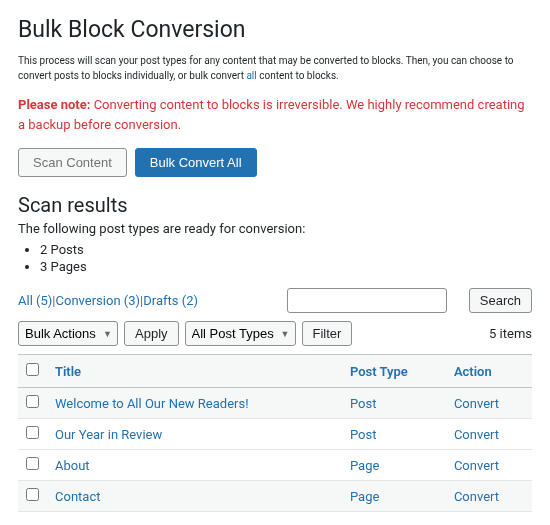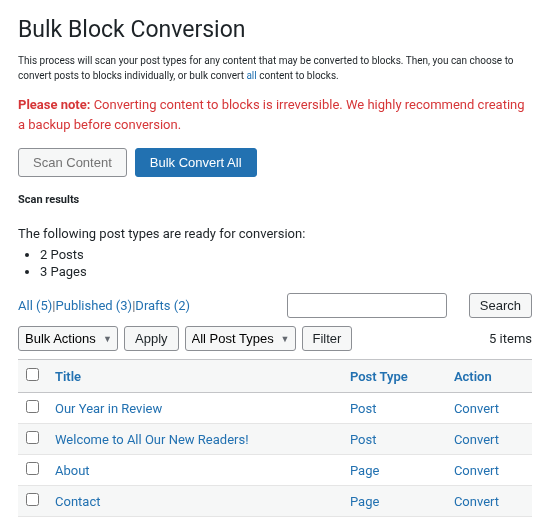--- a/index.html
+++ b/index.html
@@ -54,23 +54,23 @@
     .btn-bulk {
       background: #2271b1;
       border: 1px solid #2271b1;
       color: #fff;
       padding: 6px 14px;
       font-size: 13px;
       cursor: pointer;
       border-radius: 3px;
     }
     h2 {
-      font-size: 11px;
-      font-weight: 700;
-      margin-bottom: 20px;
+      font-size: 20px;
+      font-weight: 400;
+      margin-bottom: 4px;
     }
     .scan-desc {
       font-size: 13px;
       margin-bottom: 6px;
     }
     .scan-list {
       list-style: disc;
       padding-left: 22px;
       margin-bottom: 14px;
       font-size: 13px;
@@ -245,21 +245,21 @@
 <p class="scan-desc">The following post types are ready for conversion:</p>
 <ul class="scan-list">
   <li>2 Posts</li>
   <li>3 Pages</li>
 </ul>
 
 <div class="filter-row">
   <div class="filter-left">
     <a href="#"><span>All</span>&nbsp;<span>(5)</span></a>
     <span class="separator"> | </span>
-    <a href="#"><span>Published</span>&nbsp;<span>(3)</span></a>
+    <a href="#"><span>Conversion</span>&nbsp;<span>(3)</span></a>
     <span class="separator"> | </span>
     <a href="#"><span>Drafts</span>&nbsp;<span>(2)</span></a>
   </div>
   <div class="filter-right">
     <input type="text" class="search-input" placeholder="" style="">
     <button class="btn-search">Search</button>
   </div>
 </div>
 
 <div class="actions-row">
@@ -283,29 +283,29 @@
     <tr>
       <th class="check-col">
         <input type="checkbox" style="">
       </th>
       <th class="thead-title">Title</th>
       <th>Post Type</th>
       <th class="action-col">Action</th>
     </tr>
   </thead>
   <tbody id="table-body">
-  <tr style="background: rgb(255, 255, 255);">
+  <tr style="background: rgb(246, 247, 247);">
         <td class="check-col"><input type="checkbox" style=""></td>
-        <td><a href="#" class="row-link">Our Year in Review</a></td>
+        <td><a href="#" class="row-link">Welcome to All Our New Readers!</a></td>
         <td class="col-posttype"><a href="#" class="row-link">Post</a></td>
         <td><a href="#" class="convert-link">Convert</a></td>
       </tr>
-      <tr style="background: rgb(246, 247, 247);">
+      <tr style="background: rgb(255, 255, 255);">
         <td class="check-col"><input type="checkbox" style=""></td>
-        <td><a href="#" class="row-link">Welcome to All Our New Readers!</a></td>
+        <td><a href="#" class="row-link">Our Year in Review</a></td>
         <td class="col-posttype"><a href="#" class="row-link">Post</a></td>
         <td><a href="#" class="convert-link">Convert</a></td>
       </tr>
       <tr style="background: rgb(255, 255, 255);">
         <td class="check-col"><input type="checkbox" style=""></td>
         <td><a href="#" class="row-link">About</a></td>
         <td class="col-posttype"><a href="#" class="row-link">Page</a></td>
         <td><a href="#" class="convert-link">Convert</a></td>
       </tr>
       <tr style="background: rgb(246, 247, 247);">

